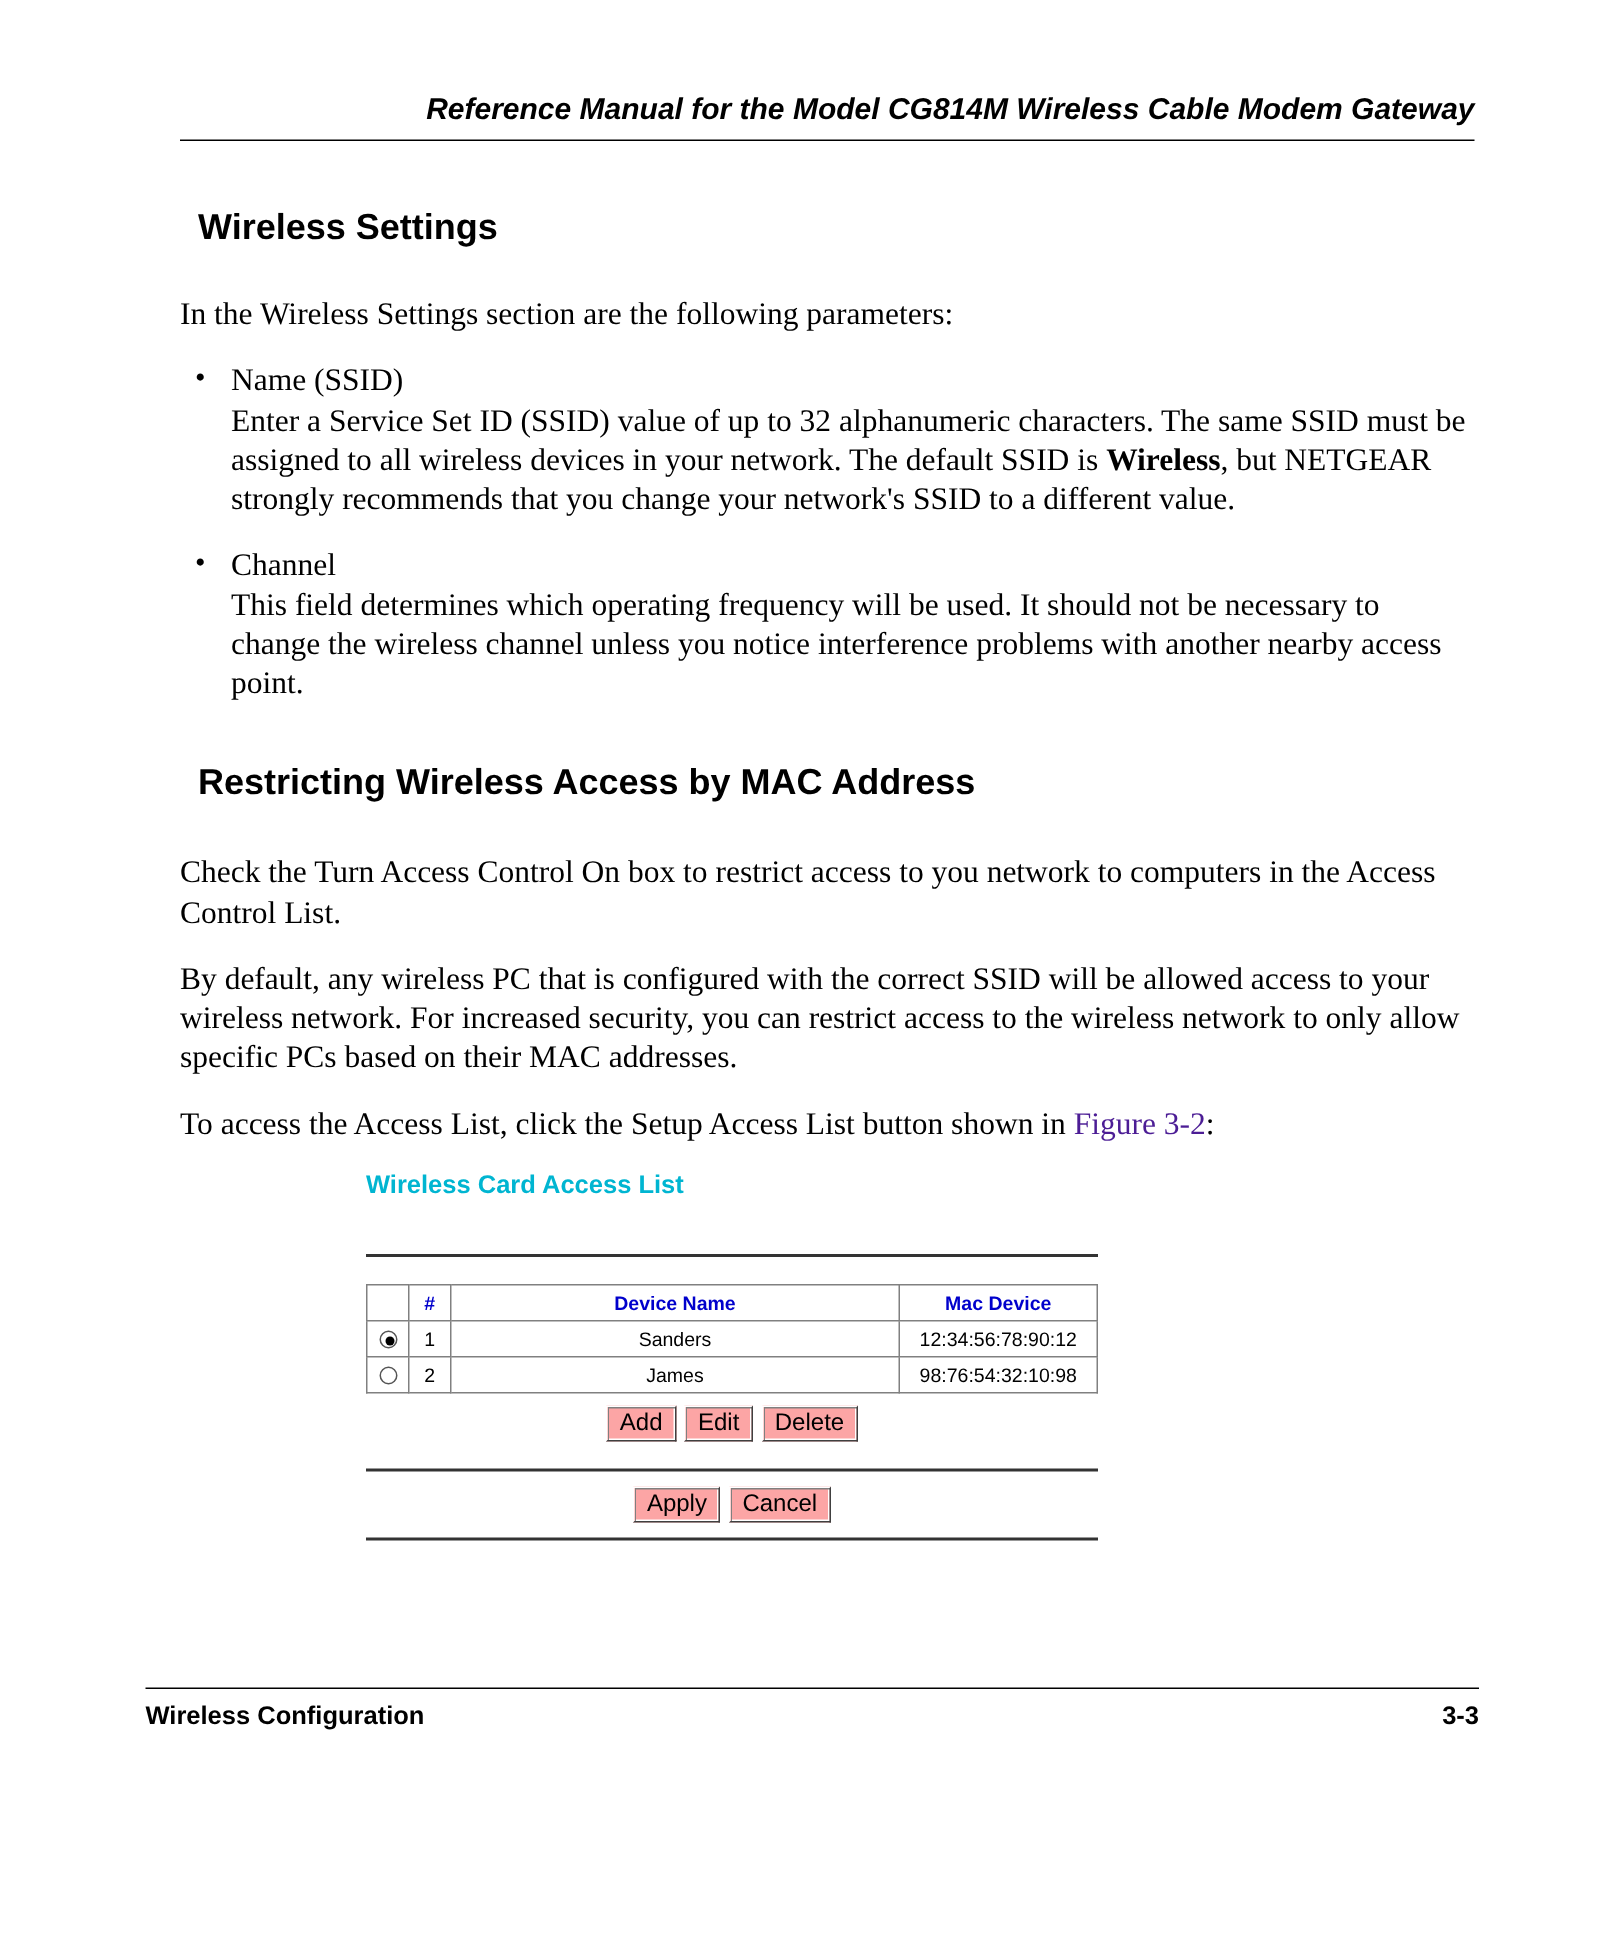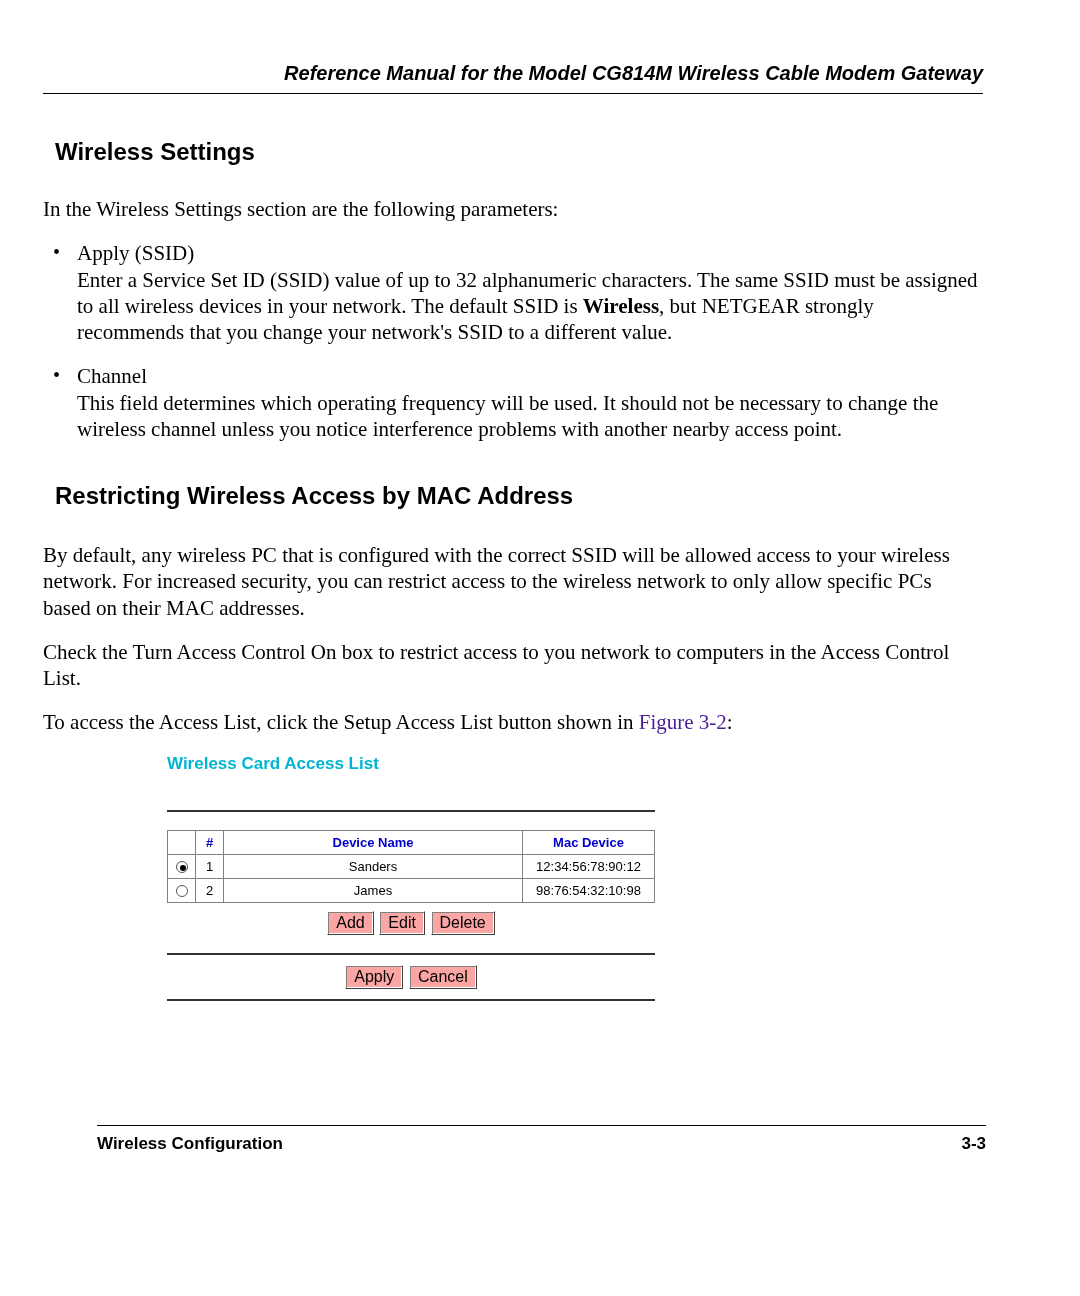--- a/index.html
+++ b/index.html
@@ -5,21 +5,21 @@
     * { margin: 0; padding: 0; box-sizing: border-box; }
     body {
       width: 1080px;
       height: 1296px;
       background: #fff;
       font-family: "Times New Roman", Times, serif;
       color: #000;
       position: relative;
     }
     .page {
-      padding: 62px 97px 0 43px;
+      padding: 62px 97px 0 120px;
     }
     .header {
       font-style: italic;
       font-weight: bold;
       font-size: 20px;
       text-align: right;
       padding-bottom: 8px;
       border-bottom: 1.5px solid #000;
       font-family: Arial, Helvetica, sans-serif;
     }
@@ -177,32 +177,32 @@
 <body>
 
 <div class="page">
   <div class="header">Reference Manual for the Model CG814M Wireless Cable Modem Gateway</div>
 
   <div class="h2">Wireless Settings</div>
   <div class="para">In the Wireless Settings section are the following parameters:</div>
 
   <ul class="params">
     <li>
-      <span class="li-title">Apply (SSID)</span>
+      <span class="li-title">Name (SSID)</span>
       <span>Enter a Service Set ID (SSID) value of up to 32 alphanumeric characters. The same SSID must be assigned to all wireless devices in your network. The default SSID is </span><span class="bold-inline">Wireless</span><span>, but NETGEAR strongly recommends that you change your network's SSID to a different value.</span>
     </li>
     <li>
       <span class="li-title">Channel</span>
       <span>This field determines which operating frequency will be used. It should not be necessary to change the wireless channel unless you notice interference problems with another nearby access point.</span>
     </li>
   </ul>
 
   <div class="h2 second">Restricting Wireless Access by MAC Address</div>
+  <div class="para">Check the Turn Access Control On box to restrict access to you network to computers in the Access Control List.</div>
   <div class="para">By default, any wireless PC that is configured with the correct SSID will be allowed access to your wireless network. For increased security, you can restrict access to the wireless network to only allow specific PCs based on their MAC addresses.</div>
-  <div class="para">Check the Turn Access Control On box to restrict access to you network to computers in the Access Control List.</div>
   <div class="para">
     <span>To access the Access List, click the Setup Access List button shown in </span><span class="fig-link">Figure 3-2</span><span>:</span>
   </div>
 
   <div class="figure-wrap">
     <div class="screenshot">
       <div class="shot-title">Wireless Card Access List</div>
       <div class="hr-top"></div>
 
       <table class="access">

